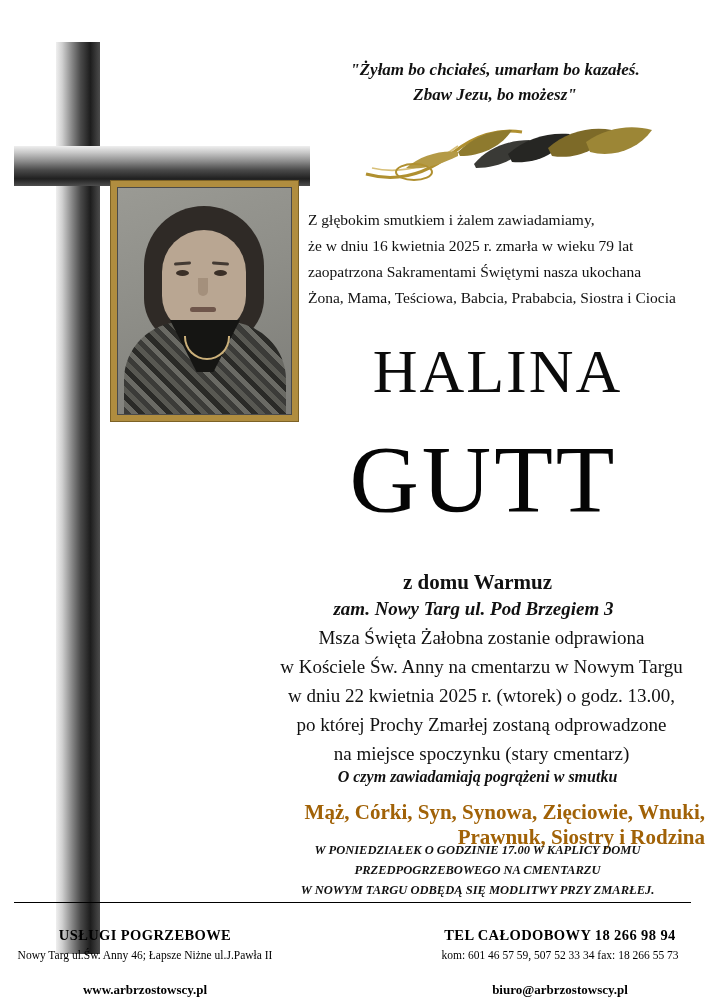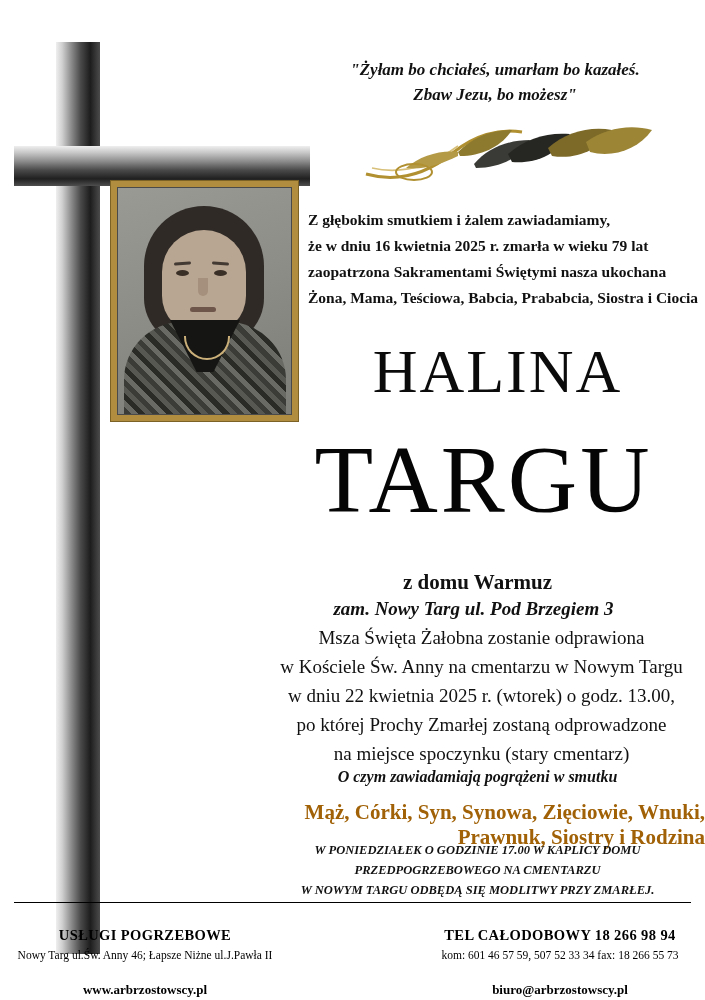--- a/index.html
+++ b/index.html
@@ -177,21 +177,21 @@
   
   .intro {
     position: absolute;
     left: 308px;
     top: 207px;
     width: 378px;
     font-size: 15.5px;
     line-height: 1.68;
     color: #111;
   }
-  .intro div { white-space: nowrap; font-weight: bold; }
+  .intro div { white-space: nowrap; }
 
   .name-first {
     position: absolute;
     left: 0; right: 0;
     top: 340px;
     text-align: center;
     padding-left: 290px;
     font-size: 62px;
     letter-spacing: 2px;
     font-weight: 400;
@@ -379,21 +379,21 @@
   </div>
 
   <div class="intro">
     <div>Z głębokim smutkiem i żalem zawiadamiamy,</div>
     <div>że w dniu 16 kwietnia 2025 r. zmarła w wieku 79 lat</div>
     <div>zaopatrzona Sakramentami Świętymi nasza ukochana</div>
     <div>Żona, Mama, Teściowa, Babcia, Prababcia, Siostra i Ciocia</div>
   </div>
 
   <div class="name-first">HALINA</div>
-  <div class="name-last">TARGU</div>
+  <div class="name-last">GUTT</div>
   <div class="maiden">z domu Warmuz</div>
   <div class="address">zam. Nowy Targ ul. Pod Brzegiem 3</div>
 
   <div class="ceremony">
     <div>Msza Święta Żałobna zostanie odprawiona</div>
     <div>w Kościele Św. Anny na cmentarzu w Nowym Targu</div>
     <div>w dniu 22 kwietnia 2025 r. (wtorek) o godz. 13.00,</div>
     <div>po której Prochy Zmarłej zostaną odprowadzone</div>
     <div>na miejsce spoczynku (stary cmentarz)</div>
   </div>

